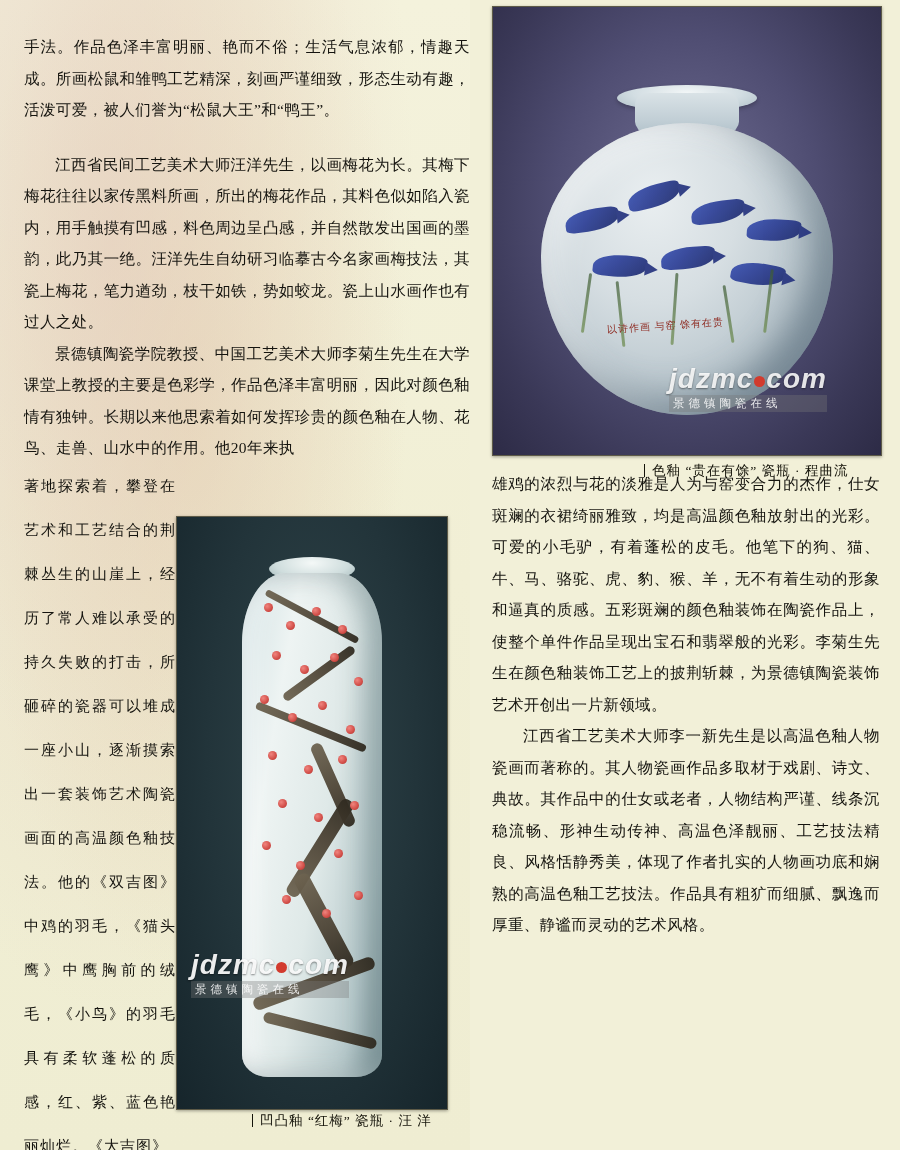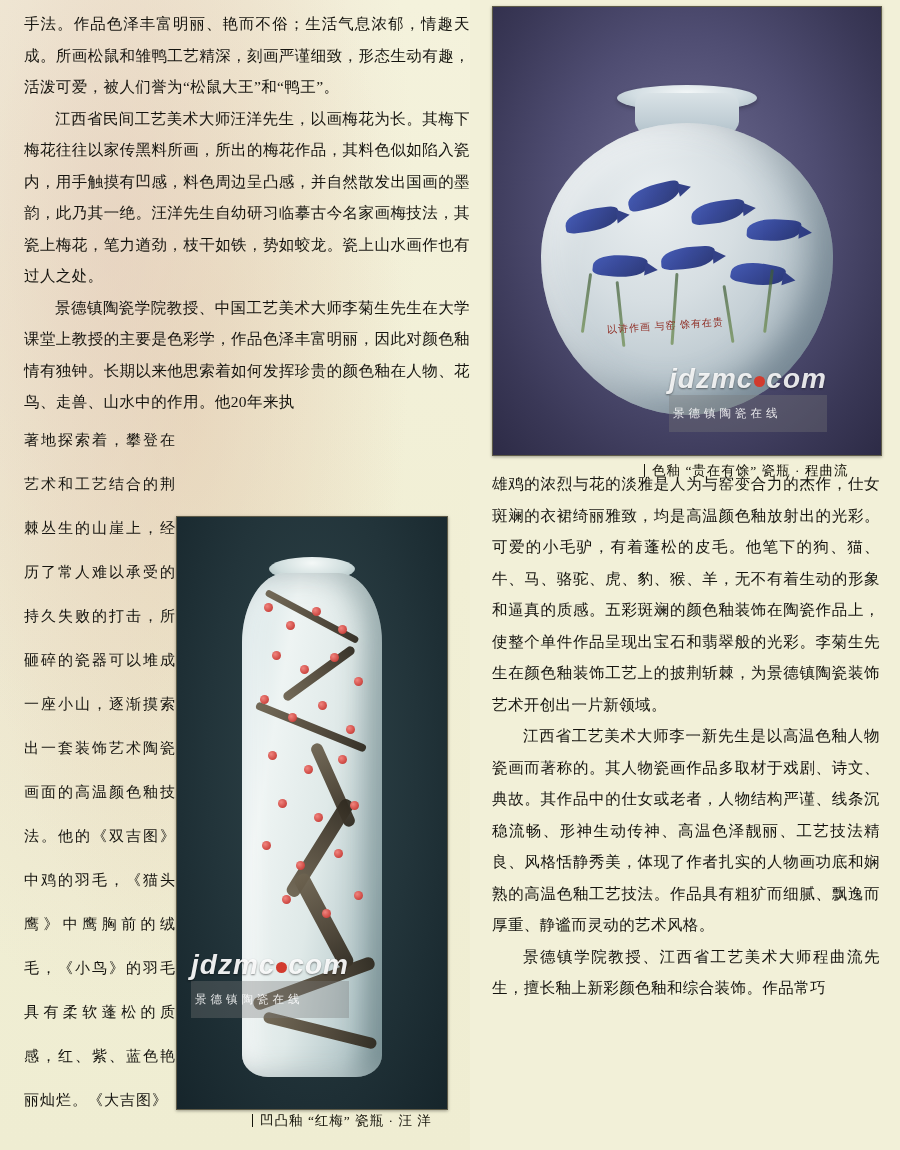--- a/index.html
+++ b/index.html
@@ -50,21 +50,21 @@
     font-size: 15.5px;
     line-height: 31.5px;
     color: #15140f;
     text-align: justify;
     text-justify: inter-ideograph;
     letter-spacing: 0.4px;
   }
   p.indent { text-indent: 2em; }
 
   
-  .lc-top { width: 446px; }
+  .lc-top { width: 446px; margin-top: 23px; }
   .lc-mid { width: 446px; }
   .lc-narrow {
     width: 152px;
     font-size: 15px;
     line-height: 44px;
     letter-spacing: 1px;
     text-align: justify;
   }
 
   
@@ -234,21 +234,21 @@
     color: rgba(255,255,255,0.88);
     letter-spacing: 1px;
     text-shadow: 0 1px 2px rgba(0,0,0,0.45);
   }
   .wm-sub {
     font-family: "Liberation Sans", sans-serif;
     font-size: 11.5px;
     color: rgba(255,255,255,0.85);
     letter-spacing: 4px;
     background: rgba(120,120,120,0.35);
-    padding: 11px 4px;
+    padding: 1px 4px;
   }
   .wm-dot {
     display: inline-block;
     width: 11px; height: 11px;
     border-radius: 50%;
     background: #d23b2e;
     margin: 0 1px;
     vertical-align: 1px;
   }
   .wm-paper {
@@ -304,21 +304,20 @@
       </div>
     </div>
 
     <div class="caption cap-jar">
       <span class="cap-rule"></span><span>色釉 “贵在有馀” 瓷瓶 · 程曲流</span>
     </div>
 
     <div style="position:absolute; left:0; top:468px; width:388px;">
       <p>雄鸡的浓烈与花的淡雅是人为与窑变合力的杰作，仕女斑斓的衣裙绮丽雅致，均是高温颜色釉放射出的光彩。可爱的小毛驴，有着蓬松的皮毛。他笔下的狗、猫、牛、马、骆驼、虎、豹、猴、羊，无不有着生动的形象和逼真的质感。五彩斑斓的颜色釉装饰在陶瓷作品上，使整个单件作品呈现出宝石和翡翠般的光彩。李菊生先生在颜色釉装饰工艺上的披荆斩棘，为景德镇陶瓷装饰艺术开创出一片新领域。</p>
       <p class="indent">江西省工艺美术大师李一新先生是以高温色釉人物瓷画而著称的。其人物瓷画作品多取材于戏剧、诗文、典故。其作品中的仕女或老者，人物结构严谨、线条沉稳流畅、形神生动传神、高温色泽靓丽、工艺技法精良、风格恬静秀美，体现了作者扎实的人物画功底和娴熟的高温色釉工艺技法。作品具有粗犷而细腻、飘逸而厚重、静谧而灵动的艺术风格。</p>
-      <p class="indent">景德镇学院教授、江西省工艺美术大师程曲流先生，擅长釉上新彩颜色釉和综合装饰。作品常巧</p>
     </div>
   </div>
 
   <div class="photo photo-vase">
     <div class="vase-mouth"></div>
     <div class="vase-body">
       <div class="branch" style="left:18px;  top:40px;  width:104px; height:7px;  transform:rotate(28deg);"></div>
       <div class="branch" style="left:34px;  top:96px;  width:86px;  height:9px;  transform:rotate(-36deg);"></div>
       <div class="branch" style="left:10px;  top:150px; width:118px; height:8px;  transform:rotate(22deg);"></div>
       <div class="branch" style="left:46px;  top:206px; width:90px;  height:12px; transform:rotate(66deg);"></div>

